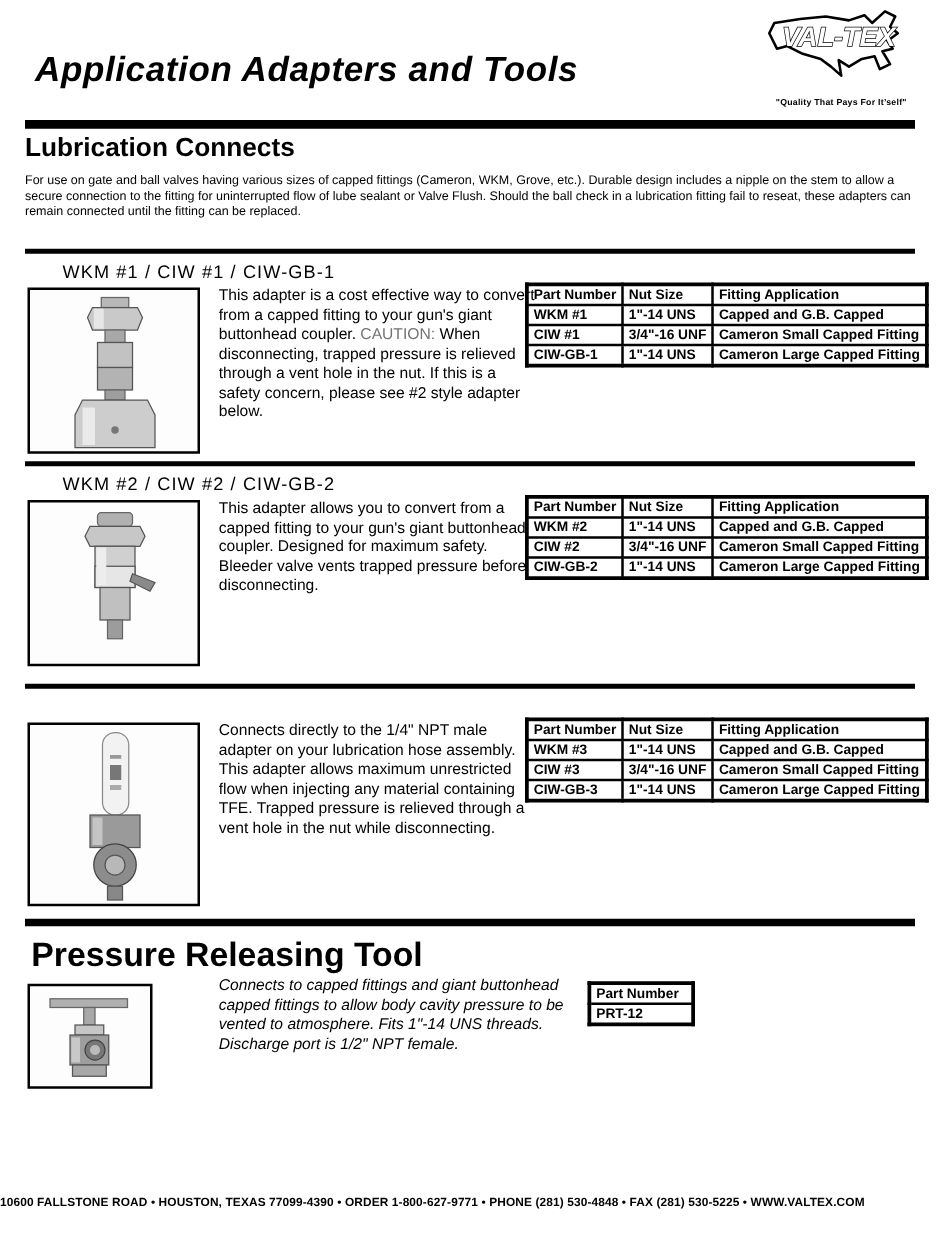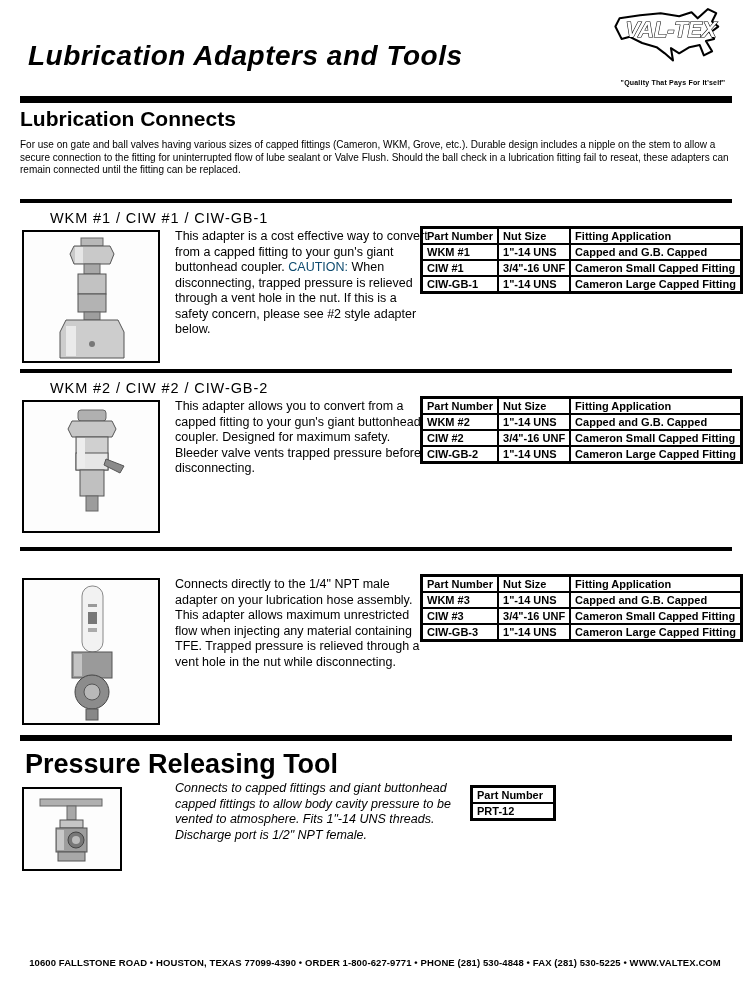--- a/index.html
+++ b/index.html
@@ -22,40 +22,40 @@
   .sec { position:absolute; left:20px; width:712px; }
   .sec-rule { width:712px; height:4px; background:#000; }
   .sec-rule-thick { height:6px; }
   .sec-heading { margin:7px 0 0 30px; font-size:14.5px; font-weight:normal; letter-spacing:0.9px; }
   .photo-box { position:absolute; left:2px; top:31px; width:138px; height:133px; border:2px solid #000; background:#fdfdfd; display:flex; align-items:center; justify-content:center; }
   .photo-box svg { width:100%; height:100%; }
   .photo-tall { height:147px; }
   .photo-small { width:100px; height:84px; top:52px; }
   .desc { position:absolute; left:155px; top:30px; width:254px; font-size:12.5px; line-height:1.24; }
   .desc-wide { width:286px; top:46px;font-style:italic; }
-  .caution { color:#0c4a6e; }
+  .caution { color:#737373; }
 
   table.spec { position:absolute; left:400px; top:27px; width:312px; border-collapse:collapse; border:3px solid #000; }
   table.spec th, table.spec td { border:2px solid #000; font-size:11px; font-weight:bold; text-align:left; padding:1px 4px; height:16px; white-space:nowrap; }
   .col-pn { width:74px; } .col-ns { width:76px; } .col-fa { width:162px; }
 
   table.spec-mini { position:absolute; left:450px; top:50px; width:86px; border-collapse:collapse; border:3px solid #000; }
   table.spec-mini th, table.spec-mini td { border:2px solid #000; font-size:11px; font-weight:bold; text-align:left; padding:1px 4px; height:16px; white-space:nowrap; }
 
   .tool-heading { margin:8px 0 0 5px; font-size:27px; font-weight:bold; }
 
   
-  .footer-text { position:absolute; left:0; top:957px; width:750px; text-align:center; font-size:9.5px; font-weight:bold; letter-spacing:0.1px; white-space:nowrap; }
+  .footer-text { position:absolute; left:0; top:957px; width:605px; text-align:center; font-size:9.5px; font-weight:bold; letter-spacing:0.1px; white-space:nowrap; }
 </style>
 </head>
 <body>
 
 <div class="page">
 
-  <h1 class="doc-title">Lubrication Adapters and Tools</h1>
+  <h1 class="doc-title">Application Adapters and Tools</h1>
 
   <div class="logo">
     <svg viewBox="0 0 120 70">
       <path d="M8,12 L28,9 L48,7 L66,10 L78,6 L84,12 L94,3 L102,7 L98,15 L104,20 L96,26 L100,32 L92,34 L98,44 L90,48 L86,38 L76,40 L66,46 L58,41 L60,53 L52,46 L44,40 L30,36 L18,30 L10,32 L4,20 Z" fill="#ffffff" stroke="#000" stroke-width="2" stroke-linejoin="round"></path>
       <text x="58" y="30" text-anchor="middle" font-size="21" font-weight="bold" font-style="italic" font-family="Liberation Sans, sans-serif" fill="#ffffff" stroke="#000" stroke-width="1.1" paint-order="stroke">VAL-TEX</text>
     </svg>
     <div class="logo-tagline">"Quality That Pays For It’self"</div>
   </div>
 
   <div class="header-bar"></div>

